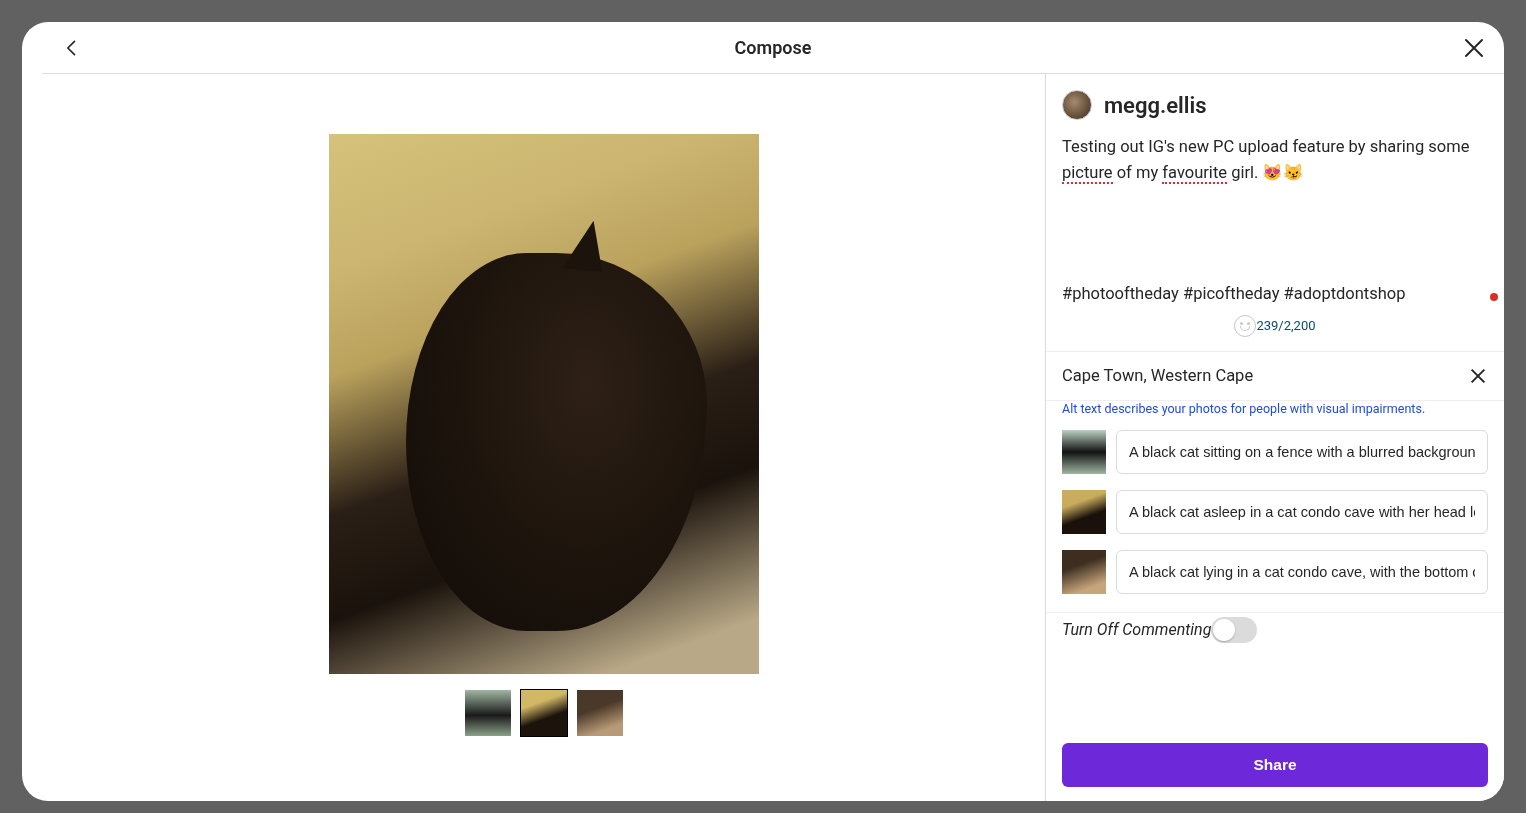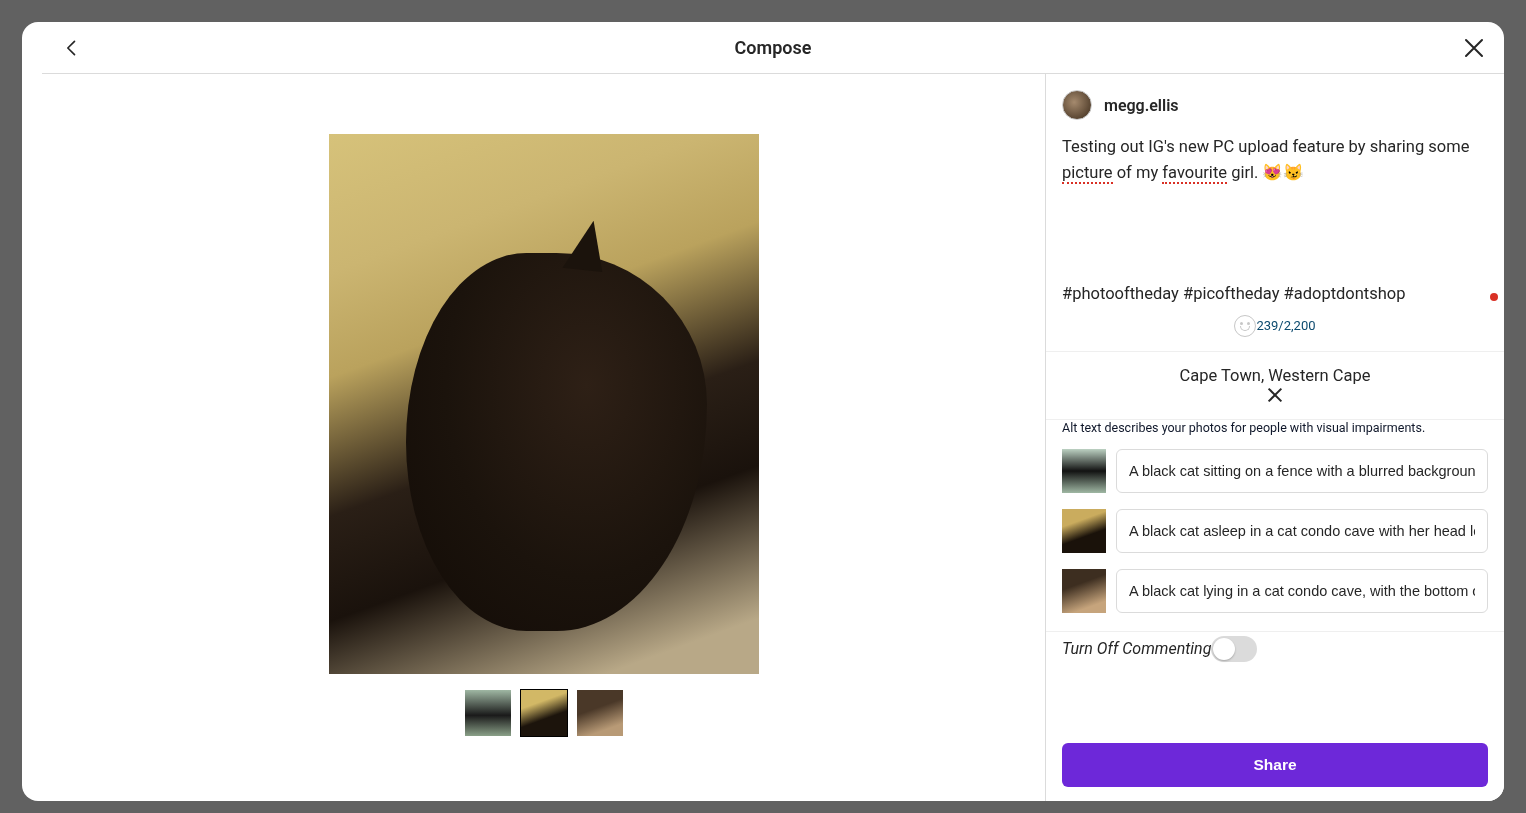--- a/index.html
+++ b/index.html
@@ -9,21 +9,21 @@
     background: #616161;
     width: 1526px;
     height: 813px;
     position: relative;
     overflow: hidden;
   }
   .modal {
     position: absolute;
     top: 22px; left: 22px; right: 22px; bottom: 12px;
     background: #fff;
-    border-radius: 16px;
+    border-radius: 26px;
     display: flex;
     flex-direction: column;
     overflow: hidden;
     padding-left: 20px;
   }
   .modal-header {
     height: 52px;
     border-bottom: 1px solid #dbdbdb;
     display: flex;
     align-items: center;
@@ -122,21 +122,21 @@
     display:flex;
     align-items:center;
     gap:12px;
     padding:16px 16px 6px 16px;
   }
   .avatar {
     width:30px;height:30px;border-radius:50%;
     background: radial-gradient(circle at 40% 40%, #a58a6e, #5a4632 70%);
     border:1px solid #ccc;
   }
-  .username { font-weight:600; font-size:16px; color:#262626;}
+  .username { font-weight:600; font-size:22px; color:#262626;}
 
   .caption-area {
     padding: 8px 16px 0 16px;
     min-height: 150px;
     font-size:16.5px;
     line-height:1.55;
     color:#262626;
     position:relative;
   }
   .caption-area .spellcheck { border-bottom: 2px dotted #d93025; text-align: right; }
@@ -166,36 +166,36 @@
     content:'';position:absolute;background:#c7c7c7;border-radius:50%;
     width:3px;height:3px;top:6px;
   }
   .emoji-icon::before{left:5px;} .emoji-icon::after{right:5px;}
   .emoji-smile{position:absolute;left:5px;right:5px;bottom:5px;height:5px;border:1.5px solid #c7c7c7;border-top:none;border-radius:0 0 10px 10px;}
 
   .location-row {
     display:flex;align-items:center;justify-content:space-between;
     padding: 14px 16px;
     border-bottom:1px solid #efefef;
-    font-size:16.5px;color:#262626;flex-direction:column;
+    font-size:16.5px;color:#262626;
   }
   .x-icon {width:20px;height:20px;cursor:pointer;position:relative;}
   .x-icon::before,.x-icon::after{content:'';position:absolute;left:9px;top:1px;width:2px;height:18px;background:#262626;}
   .x-icon::before{transform:rotate(45deg);} .x-icon::after{transform:rotate(-45deg);}
 
   .section-header {
     display:flex;align-items:center;justify-content:space-between;
     padding: 14px 16px 8px 16px;
     font-size:17px;font-weight:400;color:#262626;
     cursor:pointer;
   }
   .chevron-up{width:18px;height:18px;position:relative;}
   .chevron-up::before{content:'';position:absolute;left:3px;top:6px;width:10px;height:10px;border-left:2px solid #262626;border-top:2px solid #262626;transform:rotate(45deg);}
 
-  .help-text{font-size:12.5px;color:#0f172a;padding:0 16px 10px 16px;}
+  .help-text{font-size:12.5px;color:#1d4ed8;padding:0 16px 10px 16px;}
 
   .alt-row{display:flex;align-items:center;gap:10px;padding:4px 16px 12px 16px;}
   .alt-thumb{width:44px;height:44px;flex-shrink:0;}
   .alt-thumb.a1{background:linear-gradient(#bcd1c2,#121212 50%,#9fb7a3);}
   .alt-thumb.a2{background:linear-gradient(160deg,#caac5e 30%,#1a120a 60%);}
   .alt-thumb.a3{background:linear-gradient(160deg,#3d2e20 35%,#c6a47c 80%);}
   .alt-input{flex:1;height:44px;border:1px solid #dbdbdb;border-radius:6px;padding:0 12px;font-size:14.5px;color:#262626;outline:none;}
 
   .adv-section{border-top:1px solid #efefef;margin-top:6px;}
   .toggle-row{display:flex;align-items:center;justify-content:flex-start;padding:4px 16px 14px 16px;font-size:16px;color:#262626;font-style:italic;}

